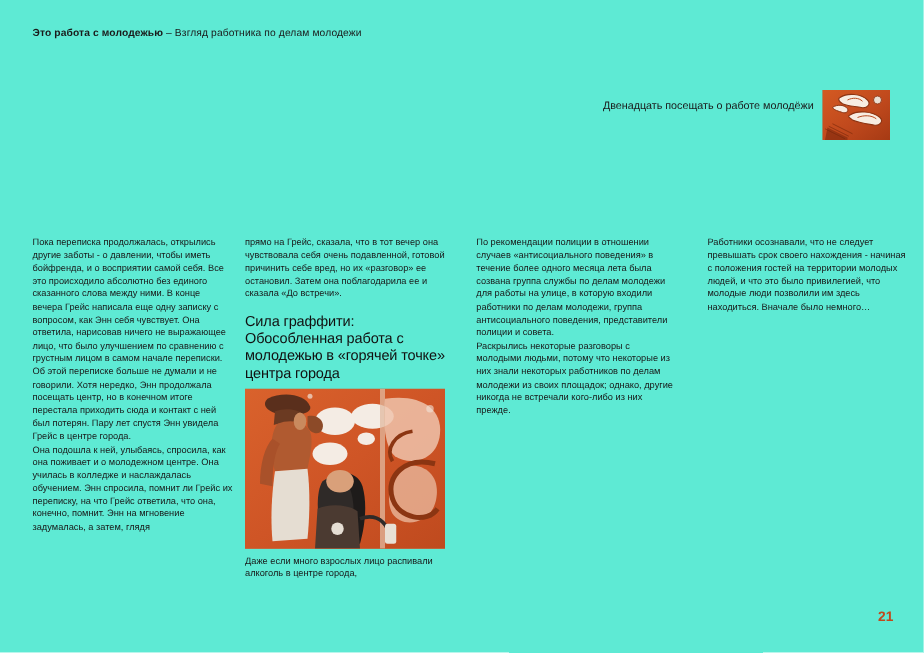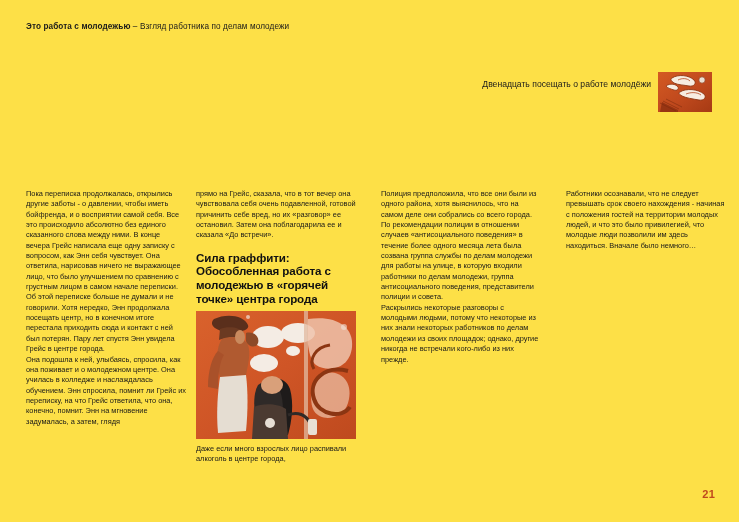--- a/index.html
+++ b/index.html
@@ -14,21 +14,21 @@
     color: #1a1a1a;
     position: relative;
     overflow: hidden;
   }
 
   .page {
     position: absolute;
     inset: 0;
     width: 739px;
     height: 522px;
-    background: #fde047;
+    background: #5eead4;
   }
 
   
   .running-head {
     position: absolute;
     left: 26px;
     top: 21px;
     font-size: 8.2px;
     line-height: 11px;
     letter-spacing: 0.1px;
@@ -89,21 +89,21 @@
   .col p {
     margin: 0;
   }
 
   
   .article-heading {
     margin-top: 10px;
     margin-bottom: 6px;
     font-size: 11.6px;
     line-height: 13.6px;
-    font-weight: bold;
+    font-weight: normal;
     color: #111111;
     letter-spacing: -0.1px;
   }
 
   
   .graffiti {
     width: 160px;
     height: 128px;
     margin-bottom: 5px;
     overflow: hidden;
@@ -225,21 +225,20 @@
 
           <circle cx="52" cy="6" r="2" fill="#f0e4da" opacity="0.7"></circle>
           <circle cx="148" cy="16" r="3" fill="#f0e4da" opacity="0.6"></circle>
         </svg>
       </div>
 
       <div class="figure-caption">Даже если много взрослых лицо распивали алкоголь в центре города,</div>
     </div>
 
     <div class="col col-3">
-      <p>Полиция предположила, что все они были из одного района, хотя выяснилось, что на самом деле они собрались со всего города.</p>
       <p>По рекомендации полиции в отношении случаев «антисоциального поведения» в течение более одного месяца лета была созвана группа службы по делам молодежи для работы на улице, в которую входили работники по делам молодежи, группа антисоциального поведения, представители полиции и совета.</p>
       <p>Раскрылись некоторые разговоры с молодыми людьми, потому что некоторые из них знали некоторых работников по делам молодежи из своих площадок; однако, другие никогда не встречали кого-либо из них прежде.</p>
     </div>
 
     <div class="col col-4">
       <p>Работники осознавали, что не следует превышать срок своего нахождения - начиная с положения гостей на территории молодых людей, и что это было привилегией, что молодые люди позволили им здесь находиться. Вначале было немного…</p>
     </div>
 
   </div>
 

